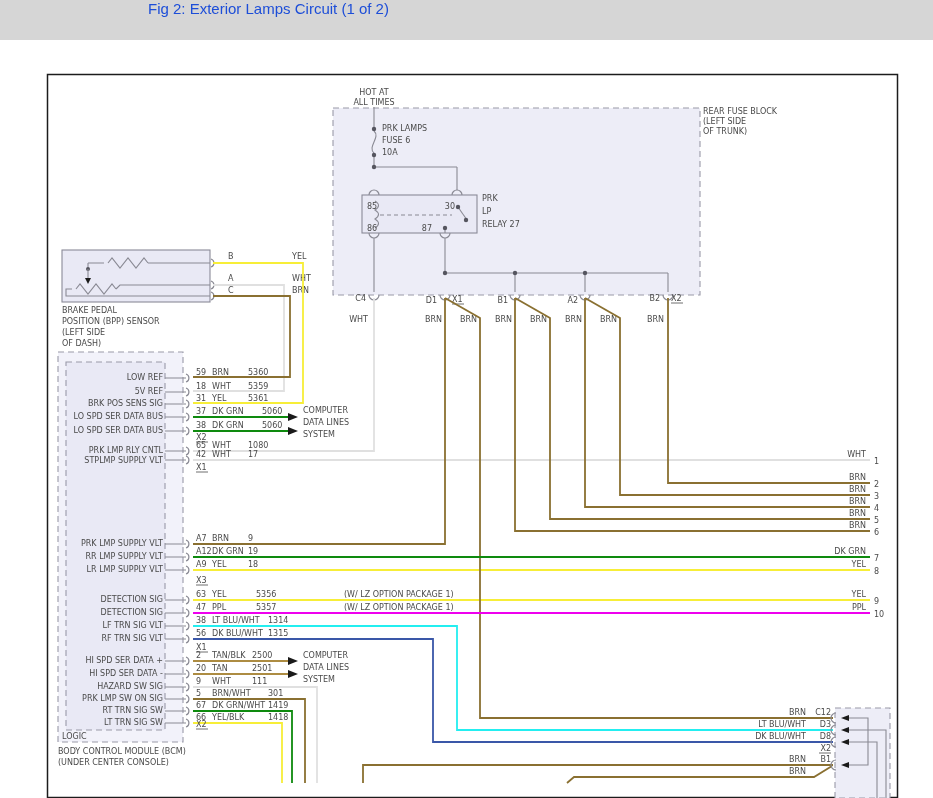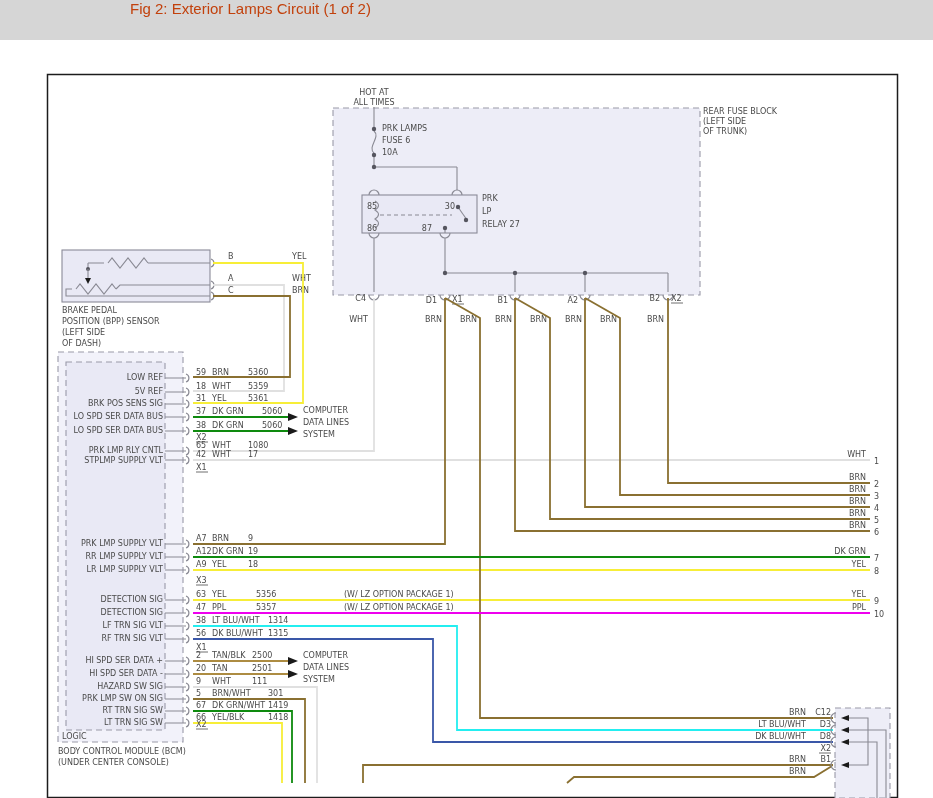--- a/index.html
+++ b/index.html
@@ -1,17 +1,17 @@
 <!DOCTYPE html>
 <html><head>
 <meta charset="utf-8">
 <style>
   html,body{margin:0;padding:0;background:#fff;width:933px;height:798px;overflow:hidden}
   #titlebar{position:absolute;left:0;top:0;width:933px;height:40px;background:#d6d6d6;}
-  #titlebar .tt{position:absolute;left:130px;top:0;line-height:40px;font:15px "Liberation Sans",sans-serif;color:#c2410c}
+  #titlebar .tt{position:absolute;left:148px;top:0;line-height:40px;font:15px "Liberation Sans",sans-serif;color:#1d4ed8}
   #diagram{position:absolute;left:0;top:0}
   .t{font:8px "DejaVu Sans",sans-serif;fill:#4a4a4a}
   .te{text-anchor:end}
   .tm{text-anchor:middle}
   .g{stroke:#8a8a94;stroke-width:1.1;fill:none}
   .arc{stroke:#8a8a94;stroke-width:1.2;fill:none}
   .dash{fill:#ededf7;stroke:#9a9aa8;stroke-width:1.1;stroke-dasharray:6,4}
   .cbox{fill:#e9e9f5;stroke:#8a8a98;stroke-width:1.1}
   .w{fill:none;stroke-width:1.8}
   .dot{fill:#55555f}

